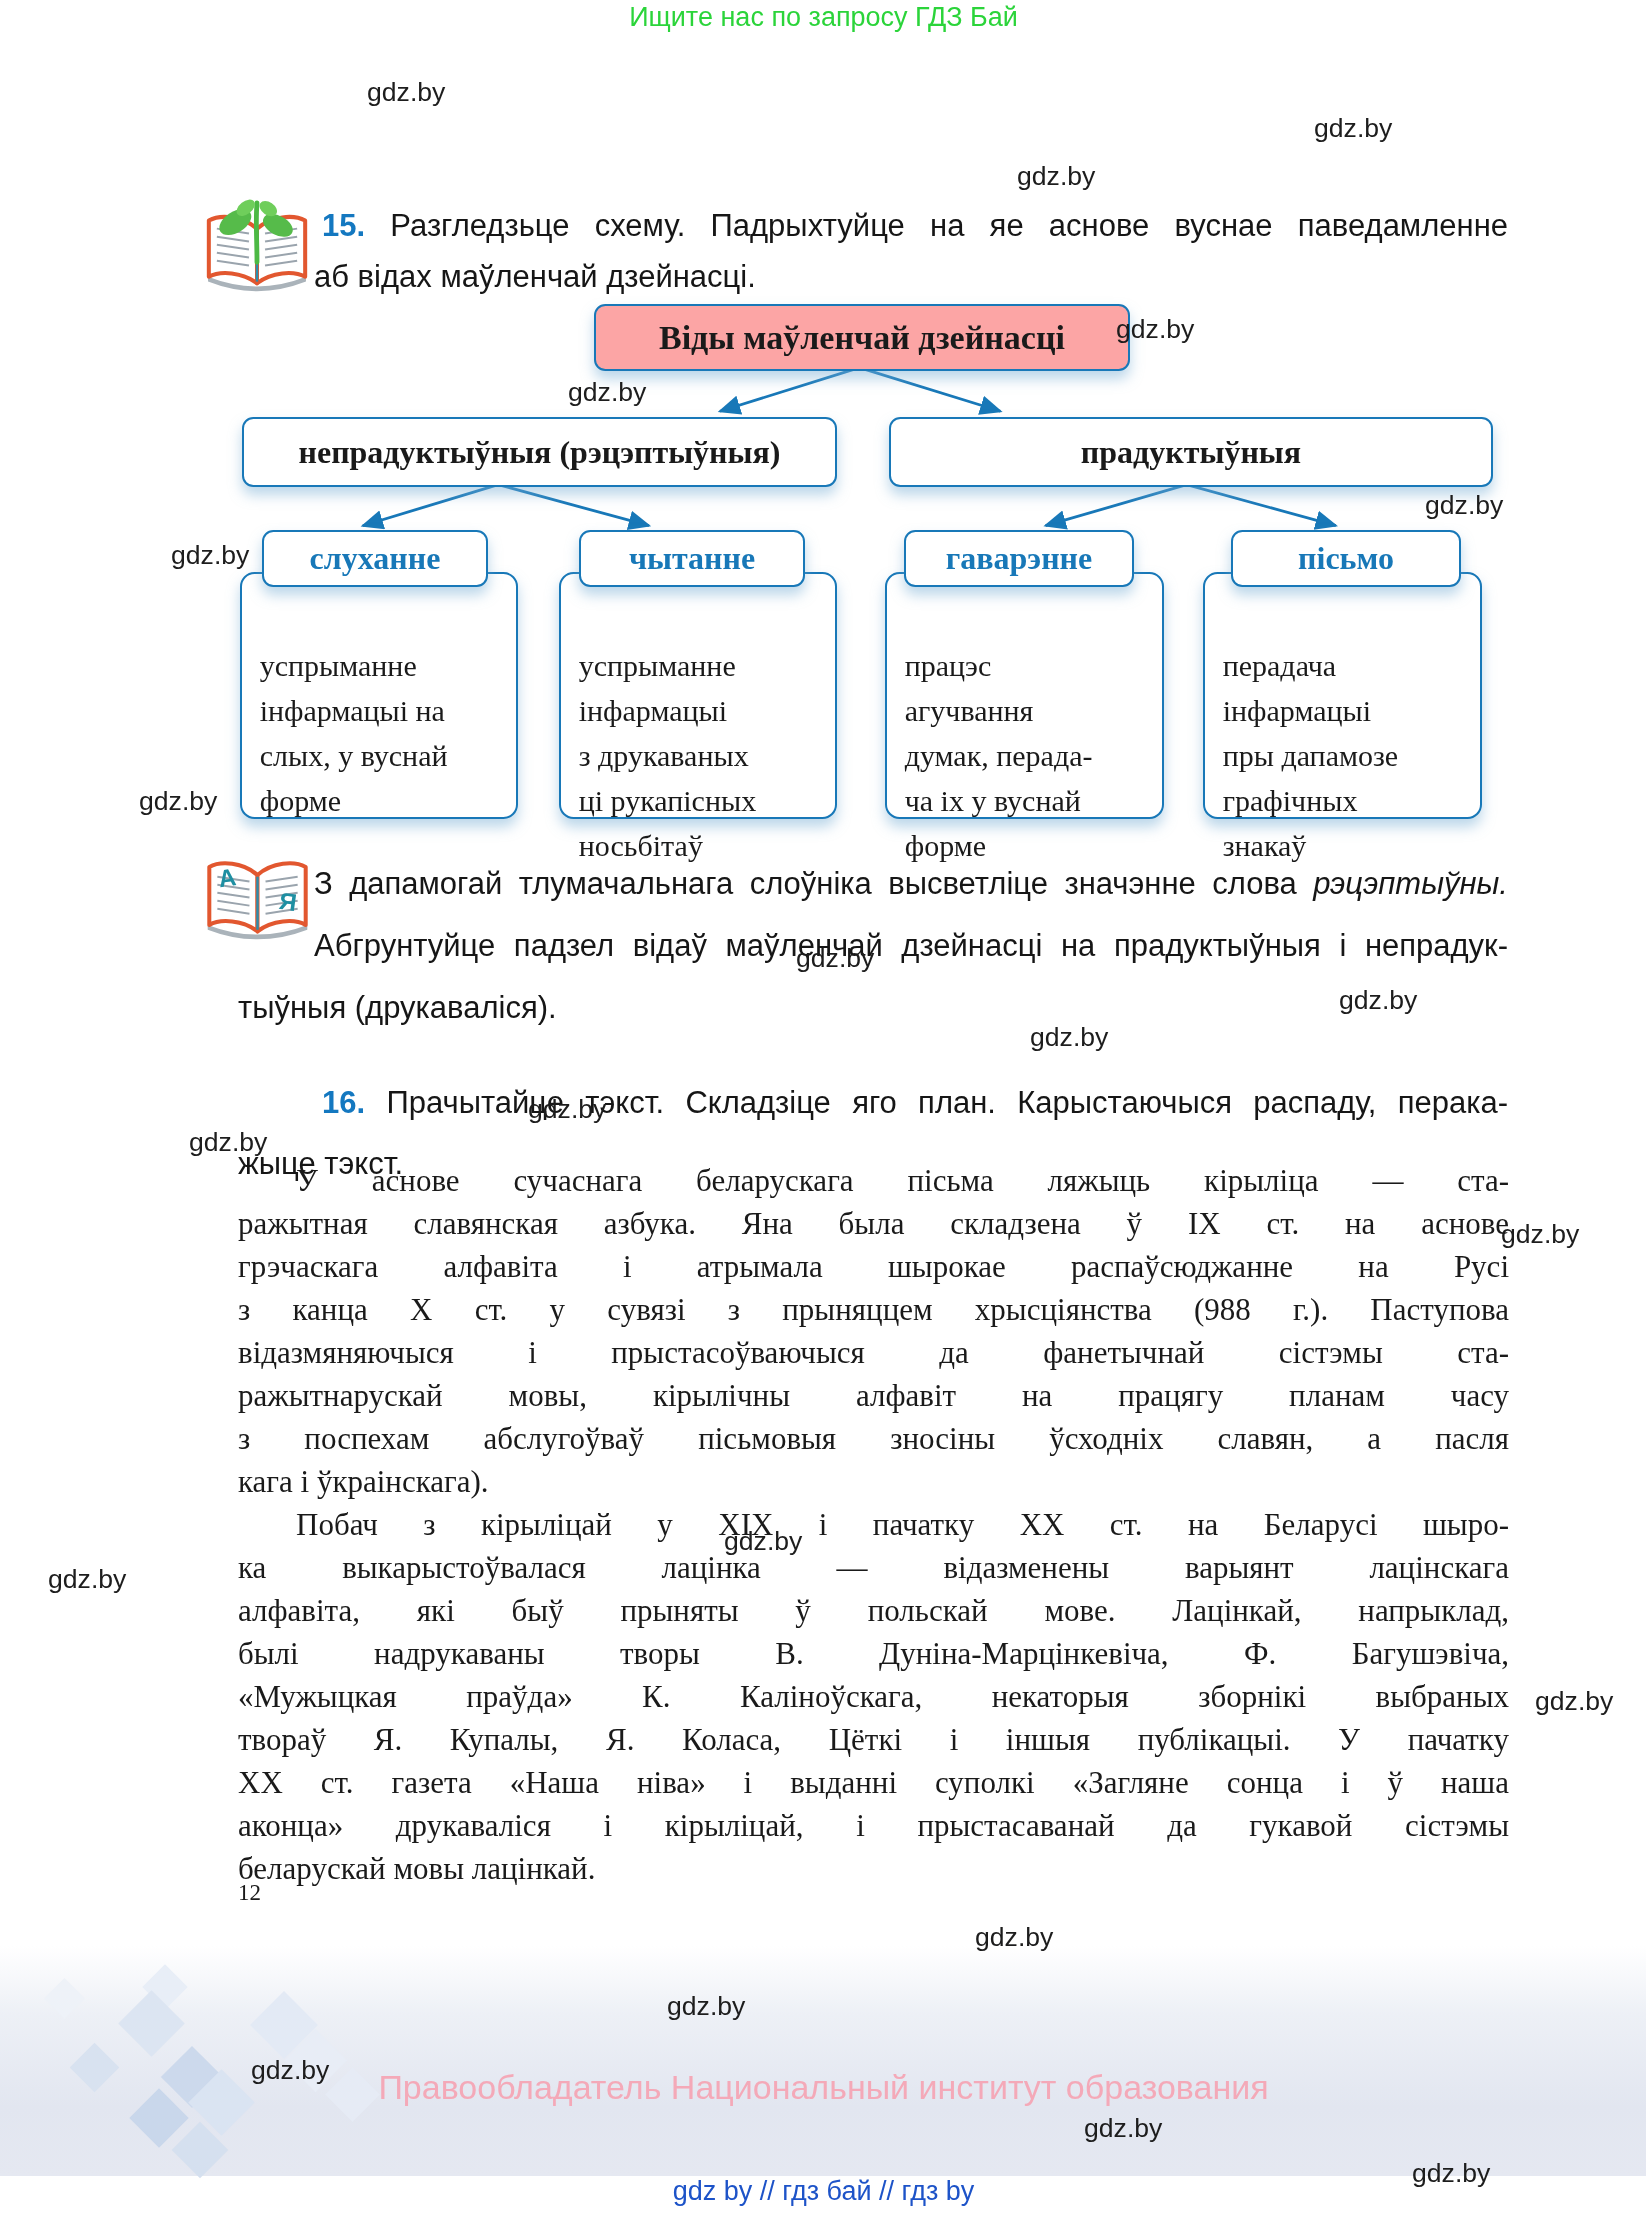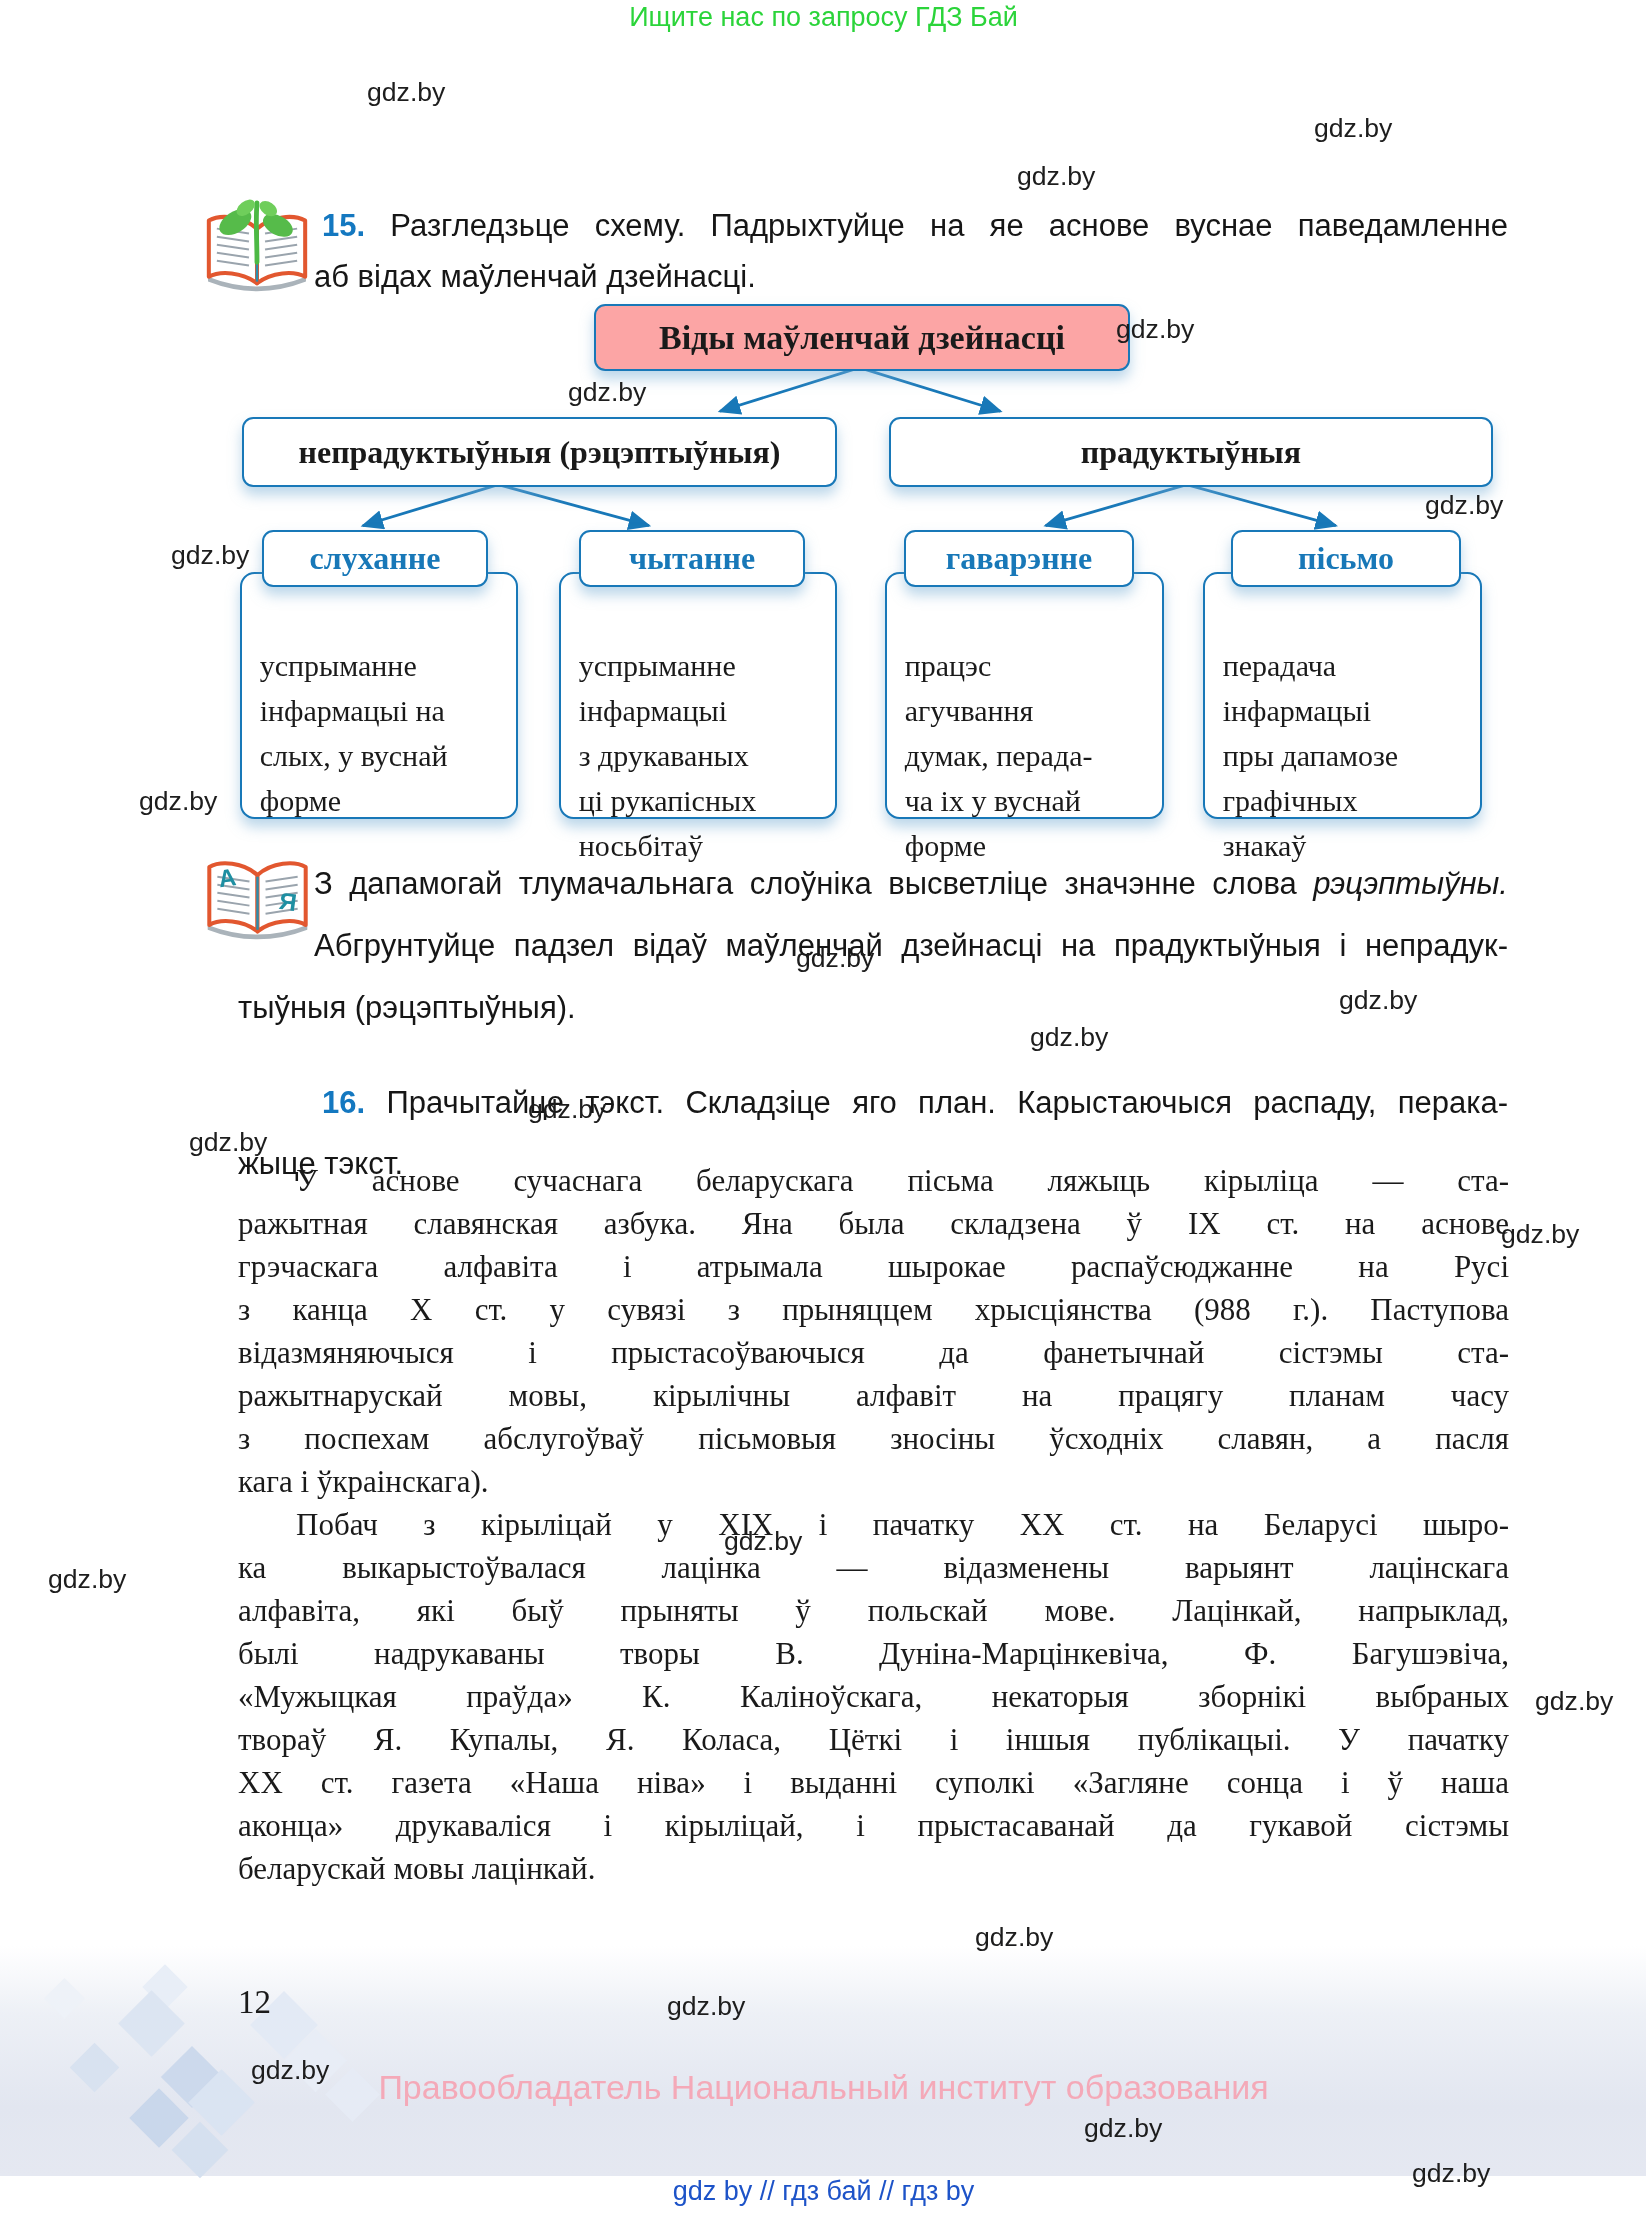--- a/index.html
+++ b/index.html
@@ -35,21 +35,21 @@
   
   .bodytext{left:238px;top:1159px;width:1271px;font-size:31px;z-index:4;}
   .bl{line-height:43px;text-align:justify;text-align-last:justify;}
   .bl.first{text-indent:58px;}
   .bl.last{text-align-last:left;}
 
   
   .grad{left:0;top:1946px;width:100%;height:230px;z-index:0;
         background:linear-gradient(180deg, rgba(246,248,251,0) 0%, #edf0f6 30%, #e2e6f0 70%, #e5e8f1 100%);}
   .diamond{position:absolute;z-index:1;transform:rotate(45deg);}
-  .pagenum{left:238px;top:1984px;font-size:33px;z-index:4;}
+  .pagenum{left:238px;top:1880px;font-size:23px;z-index:4;}
   .copyright{left:0;top:2068px;width:100%;text-align:center;
              font-family:"Liberation Sans",sans-serif;font-size:34px;color:#f4a9b8;z-index:4;}
   .flinks{left:0;top:2176px;width:100%;text-align:center;
           font-family:"Liberation Sans",sans-serif;font-size:27px;color:#1d53c8;z-index:4;}
 </style>
 </head>
 <body>
 
 <div class="page">
 
@@ -192,21 +192,21 @@
       <line x1="74" y1="32" x2="74" y2="98" stroke="#2b8fae" stroke-width="3"></line>
       <text x="27" y="45" font-family="Liberation Sans, sans-serif" font-size="30" font-weight="bold" fill="#1f8fa2" transform="rotate(-8 27 45)">А</text>
       <text x="100" y="72" font-family="Liberation Sans, sans-serif" font-size="30" font-weight="bold" fill="#1f8fa2" transform="rotate(8 100 72)">Я</text>
     </svg>
   </div>
 
   <div class="abs instr" style="left:314px;top:853px;width:1194px;line-height:62px;">
     <div class="just"><span>З дапамогай тлумачальнага слоўніка высветліце значэнне слова</span> <i>рэцэптыўны.</i></div>
     <div class="just">Абгрунтуйце падзел відаў маўленчай дзейнасці на прадуктыўныя і непрадук-</div>
   </div>
-  <div class="abs instr" style="left:238px;top:977px;line-height:62px;">тыўныя (рэцэптыўныя).</div>
+  <div class="abs instr" style="left:238px;top:977px;line-height:62px;">тыўныя (друкаваліся).</div>
 
   <div class="abs instr" style="left:314px;top:1072px;width:1194px;line-height:61px;">
     <div class="just"><span class="num">16.</span> <span>Прачытайце тэкст. Складзіце яго план. Карыстаючыся распаду, перака-</span></div>
   </div>
   <div class="abs instr" style="left:238px;top:1133px;line-height:61px;">жыце тэкст.</div>
 
   <div class="abs bodytext">
     <div class="bl first">У аснове сучаснага беларускага пісьма ляжыць кірыліца — ста-</div>
     <div class="bl">ражытная славянская азбука. Яна была складзена ў IX ст. на аснове</div>
     <div class="bl">грэчаскага алфавіта і атрымала шырокае распаўсюджанне на Русі</div>

